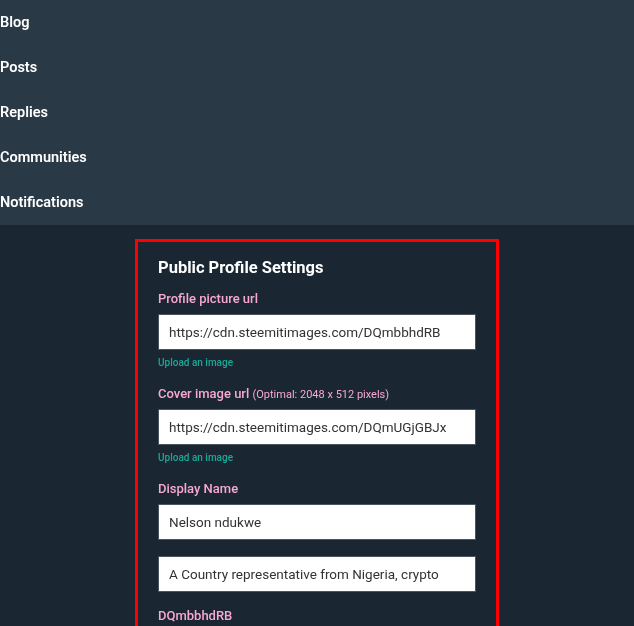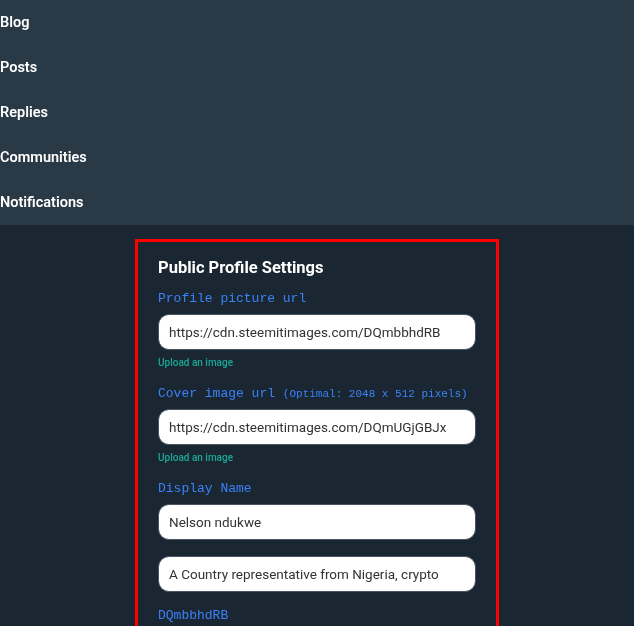--- a/index.html
+++ b/index.html
@@ -35,36 +35,35 @@
     .section-title {
       color: #ffffff;
       font-size: 16.5px;
       font-weight: 700;
       margin-bottom: 14px;
     }
     .field-group {
       margin-bottom: 16px;
     }
     .field-label {
-      color: #3b82f6;
+      color: #f9a8d4;
       font-size: 13px;
       font-weight: 500;
       display: block;
       margin-bottom: 8px;
-      font-family: Liberation Mono, monospace;
     }
     .field-label .hint {
       font-size: 11px;
       font-weight: 400;
     }
     .text-input {
       width: 100%;
       background: #ffffff;
       border: 1px solid #4a5560;
-      border-radius: 11px;
+      border-radius: 1px;
       padding: 9px 10px;
       font-size: 13.5px;
       color: #333333;
       font-family: inherit;
       text-overflow: ellipsis;
     }
     .upload-link {
       color: #1aa897;
       font-size: 10px;
       font-weight: 500;

